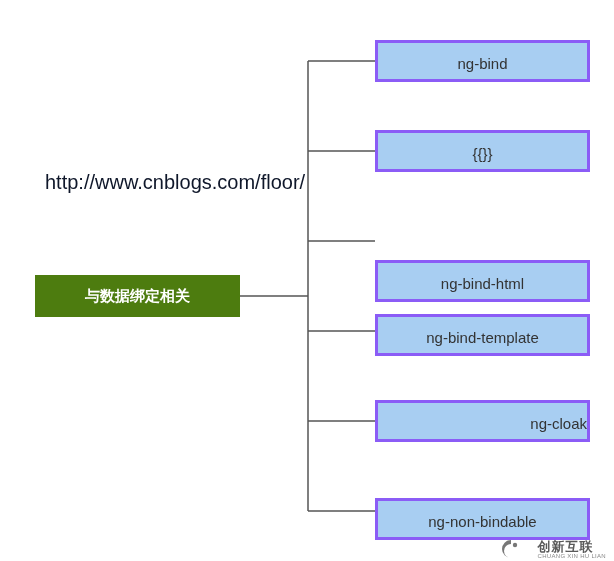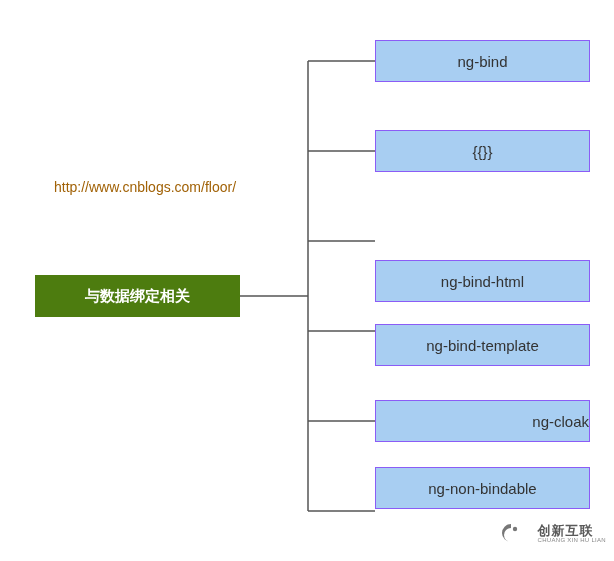--- a/index.html
+++ b/index.html
@@ -8,25 +8,25 @@
     width: 614px;
     height: 561px;
     background: #ffffff;
     font-family: Arial, "Microsoft YaHei", sans-serif;
     position: relative;
     overflow: hidden;
   }
   .url-text {
     position: absolute;
     left: 45px;
-    top: 178px;
+    top: 168px;
     width: 200px;
     text-align: center;
-    font-size: 14px;
-    color: #a16207;
+    font-size: 20px;
+    color: #0f172a;
     line-height: 1.4;
   }
   .root-box {
     position: absolute;
     left: 35px;
     top: 275px;
     width: 205px;
     height: 42px;
     background: #4d7c0f;
     color: #ffffff;
@@ -34,39 +34,39 @@
     font-weight: bold;
     line-height: 42px;
     text-align: center;
   }
   .leaf-box {
     position: absolute;
     left: 375px;
     width: 215px;
     height: 42px;
     background: #a8cef2;
-    border: 1px solid #8b5cf6;
+    border: 3px solid #8b5cf6;
     color: #333;
     font-size: 15px;
     line-height: 42px;
     text-align: center;
     box-sizing: border-box;
   }
   .connector-svg {
     position: absolute;
     left: 0;
     top: 0;
     width: 614px;
     height: 561px;
     pointer-events: none;
   }
   .logo {
     position: absolute;
     right: 8px;
-    bottom: 18px;
+    bottom: 2px;
     display: flex;
     align-items: center;
     gap: 17px;
   }
   .logo-text {
     display: flex;
     flex-direction: column;
     line-height: 1;
   }
   .logo-cn {
@@ -98,23 +98,23 @@
 </svg>
 
 <div class="url-text">http://www.cnblogs.com/floor/</div>
 
 <div class="root-box">与数据绑定相关</div>
 
 <div id="leaves-container">
     <div class="leaf-box" style="top: 40px;">ng-bind</div>
     <div class="leaf-box" style="top: 130px;">{{}}</div>
     <div class="leaf-box" style="top: 220px; margin-top: 40px;">ng-bind-html</div>
-    <div class="leaf-box" style="top: 324px;">ng-bind-template</div>
+    <div class="leaf-box" style="top: 314px;">ng-bind-template</div>
     <div class="leaf-box" style="top: 400px; text-align: right;">ng-cloak</div>
-    <div class="leaf-box" style="top: 467px;">ng-non-bindable</div>
+    <div class="leaf-box" style="top: 498px;">ng-non-bindable</div>
   </div>
 
 <div class="logo">
   <svg width="20" height="20" viewBox="0 0 20 20">
     <path d="M10 1 A9 9 0 1 0 10 19 A6 6 0 1 1 10 5 Z" fill="#777"></path>
     <circle cx="14" cy="6" r="2.2" fill="#777"></circle>
   </svg>
   <div class="logo-text">
     <span class="logo-cn">创新互联</span>
     <span class="logo-en">CHUANG XIN HU LIAN</span>

